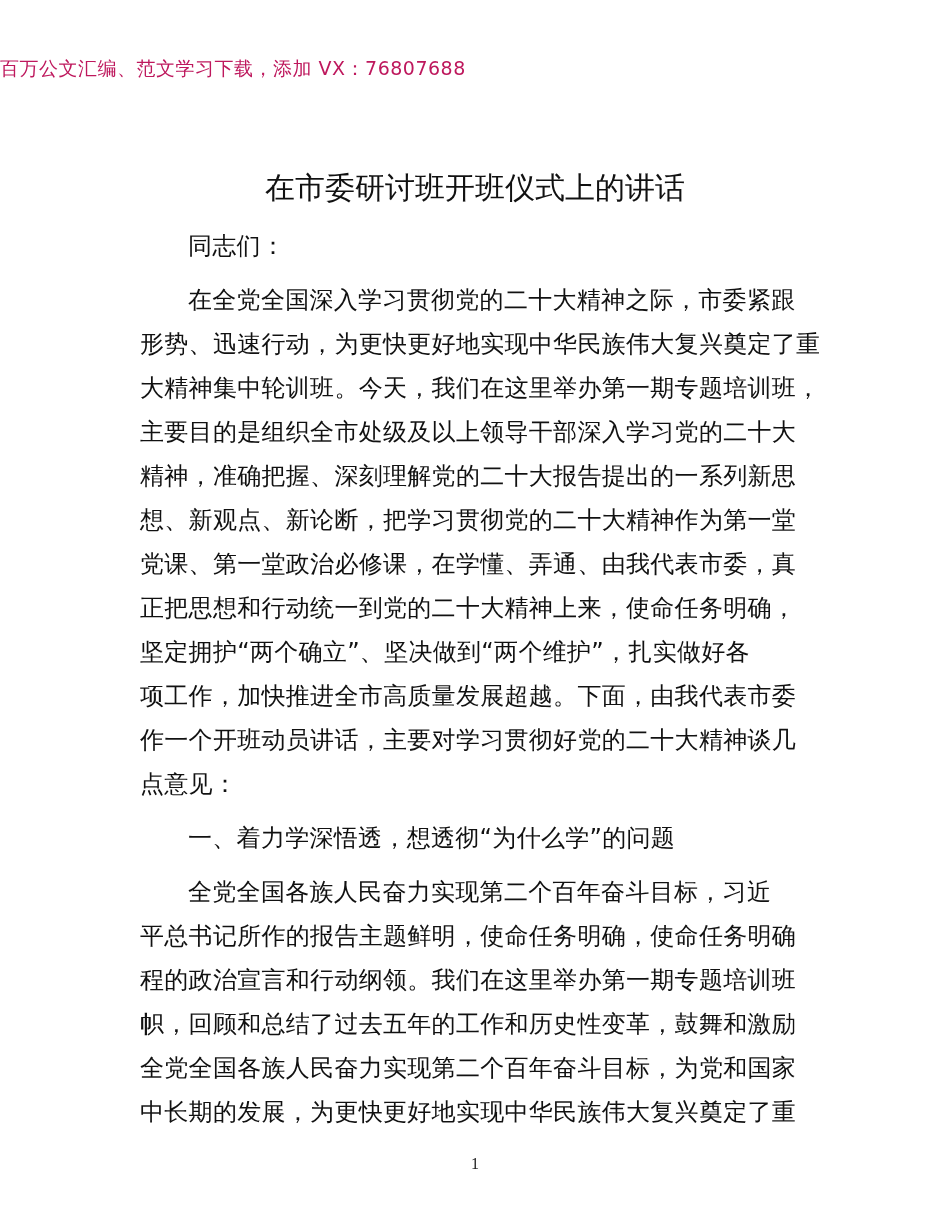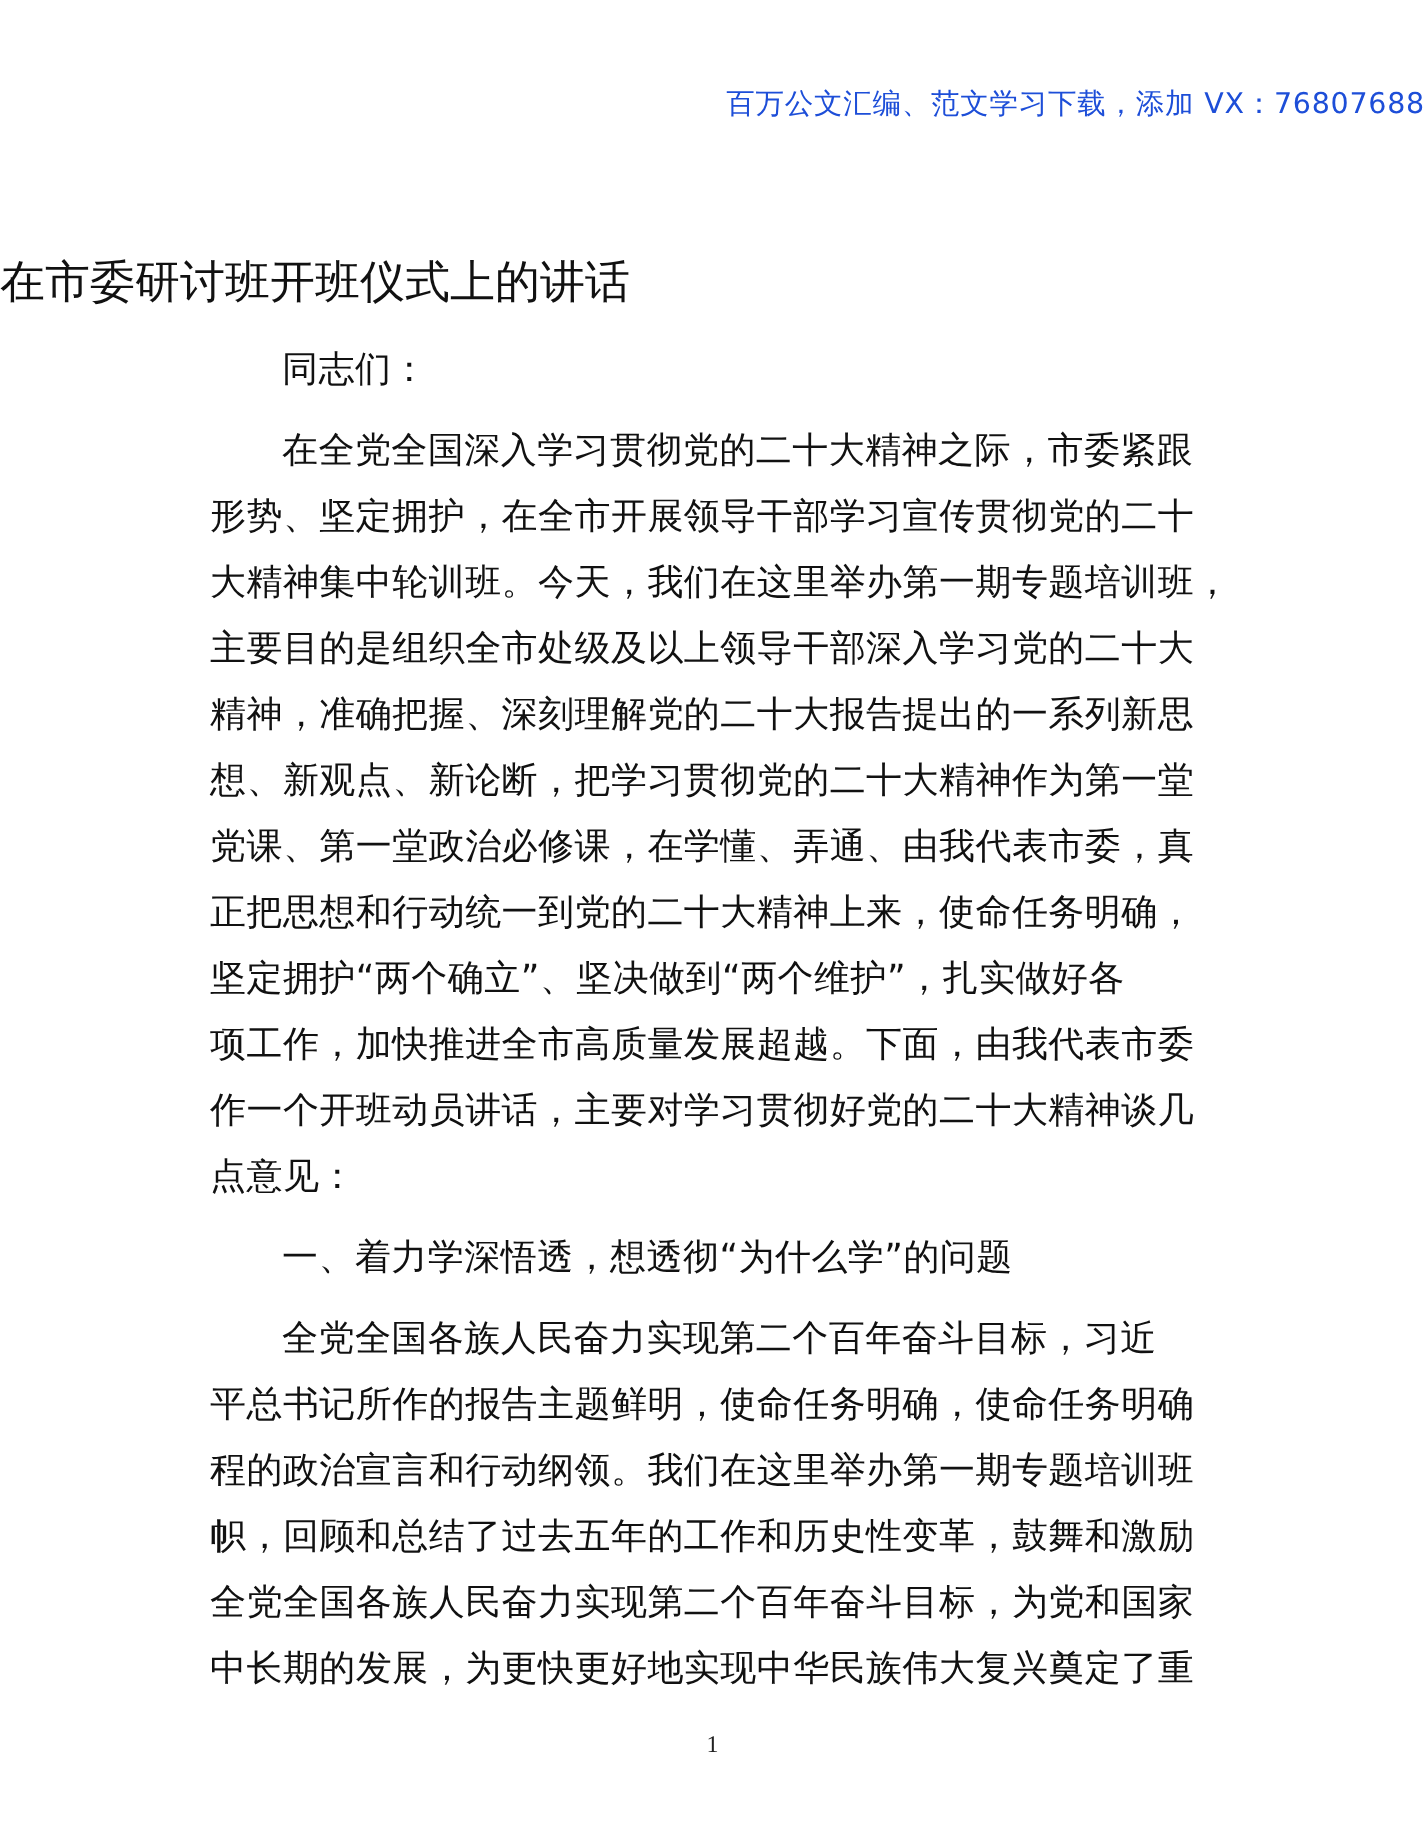--- a/index.html
+++ b/index.html
@@ -1,37 +1,37 @@
 <!DOCTYPE html>
 <html><head>
 <meta charset="utf-8">
 <style>
   html, body { margin: 0; padding: 0; background: #ffffff; }
   body { width: 950px; height: 1230px; position: relative; overflow: hidden;
          font-family: "DejaVu Sans", "Liberation Sans", sans-serif; color: #111; }
-  .header { position: absolute; top: 56px; left: 0; width: 950px; text-align: right;
-            color: #1d4ed8; font-size: 19px; letter-spacing: 0.5px; }
-  .title { position: absolute; top: 168px; left: 0; width: 950px; 
+  .header { position: absolute; top: 56px; left: 0; width: 950px; text-align: left;
+            color: #be185d; font-size: 19px; letter-spacing: 0.5px; }
+  .title { position: absolute; top: 168px; left: 0; width: 950px; text-align: center;
            font-size: 30px; color: #111; }
   .line { position: absolute; left: 140px; font-size: 24px; white-space: nowrap; color: #111; letter-spacing: 0.3px; }
   .indent { left: 188px; }
   .page-num { position: absolute; top: 1155px; left: 0; width: 950px; text-align: center;
               font-family: "Liberation Serif", serif; font-size: 16px; color: #222; }
 </style>
 </head>
 <body>
 
 <div class="header">百万公文汇编、范文学习下载，添加 VX：76807688</div>
 
 <div class="title">在市委研讨班开班仪式上的讲话</div>
 
 <div class="line indent" style="top:230px">同志们：</div>
 
 <div class="line indent" style="top:284px">在全党全国深入学习贯彻党的二十大精神之际，市委紧跟</div>
-<div class="line" style="top:328px">形势、坚定拥护，在全市开展领导干部学习宣传贯彻党的二十</div>
+<div class="line" style="top:328px">形势、迅速行动，为更快更好地实现中华民族伟大复兴奠定了重</div>
 <div class="line" style="top:372px">大精神集中轮训班。今天，我们在这里举办第一期专题培训班，</div>
 <div class="line" style="top:416px">主要目的是组织全市处级及以上领导干部深入学习党的二十大</div>
 <div class="line" style="top:460px">精神，准确把握、深刻理解党的二十大报告提出的一系列新思</div>
 <div class="line" style="top:504px">想、新观点、新论断，把学习贯彻党的二十大精神作为第一堂</div>
 <div class="line" style="top:548px">党课、第一堂政治必修课，在学懂、弄通、由我代表市委，真</div>
 <div class="line" style="top:592px">正把思想和行动统一到党的二十大精神上来，使命任务明确，</div>
 <div class="line" style="top:636px">坚定拥护“两个确立”、坚决做到“两个维护”，扎实做好各</div>
 <div class="line" style="top:680px">项工作，加快推进全市高质量发展超越。下面，由我代表市委</div>
 <div class="line" style="top:724px">作一个开班动员讲话，主要对学习贯彻好党的二十大精神谈几</div>
 <div class="line" style="top:768px">点意见：</div>

